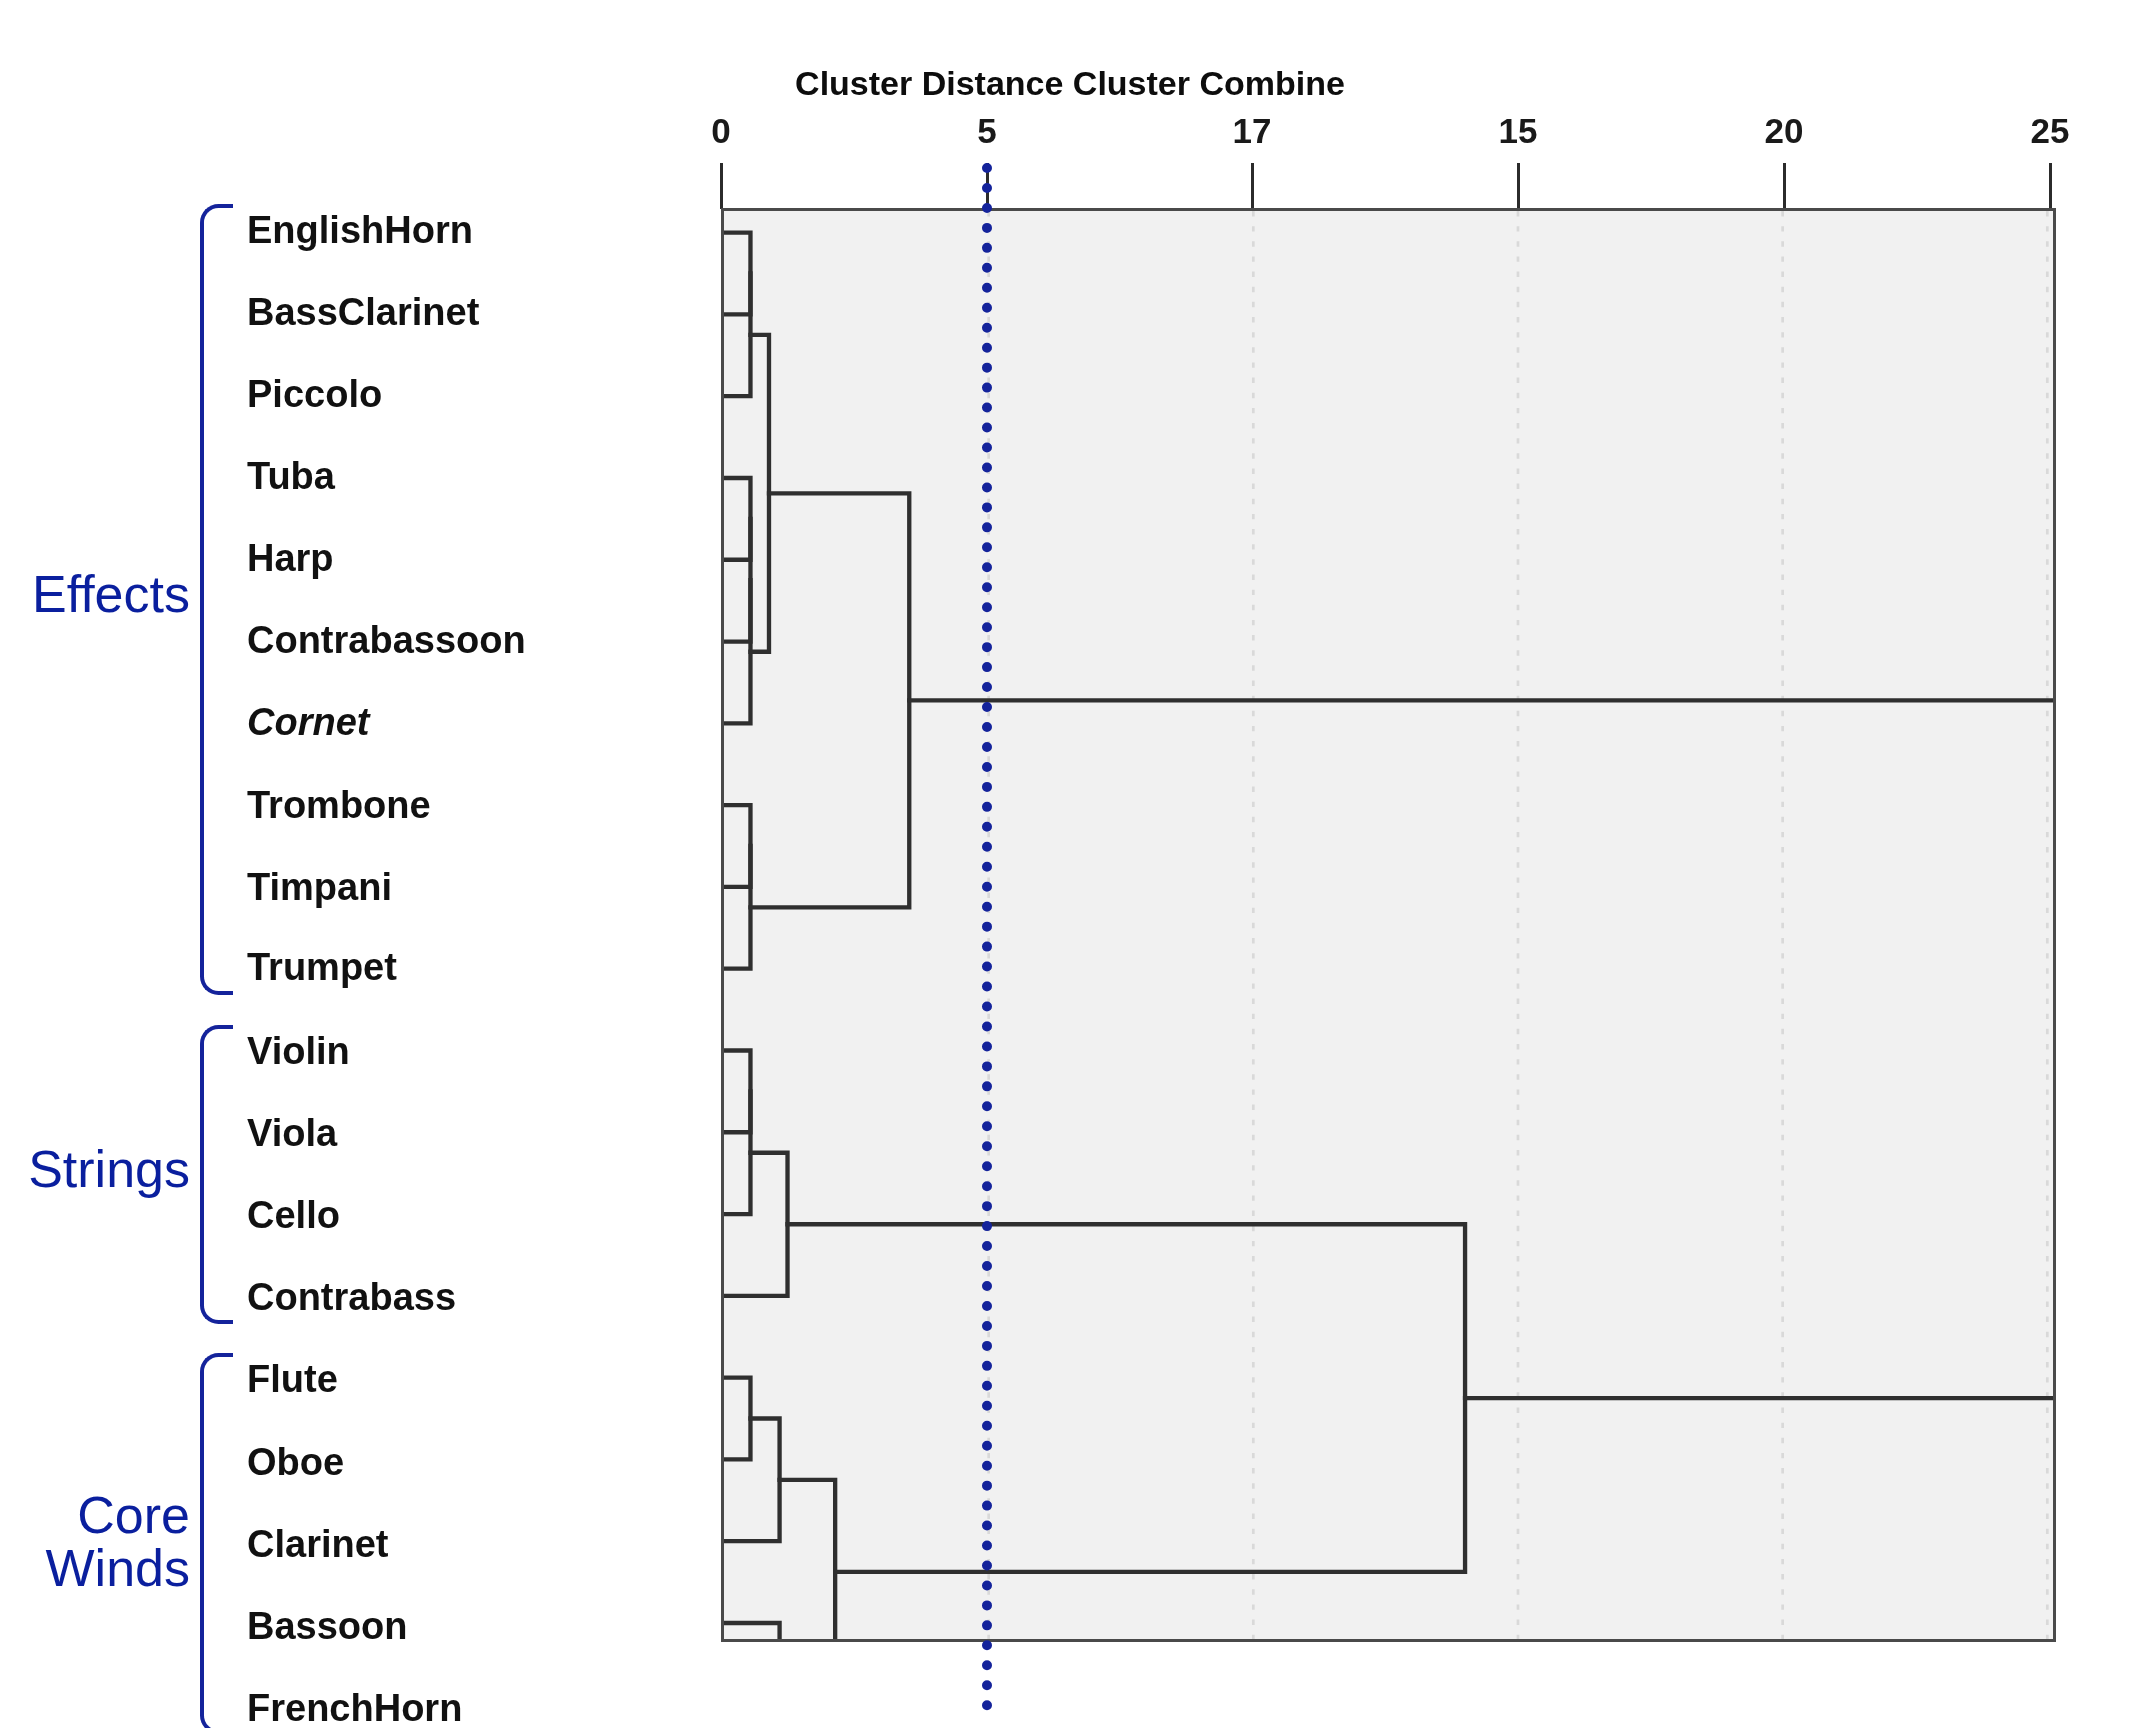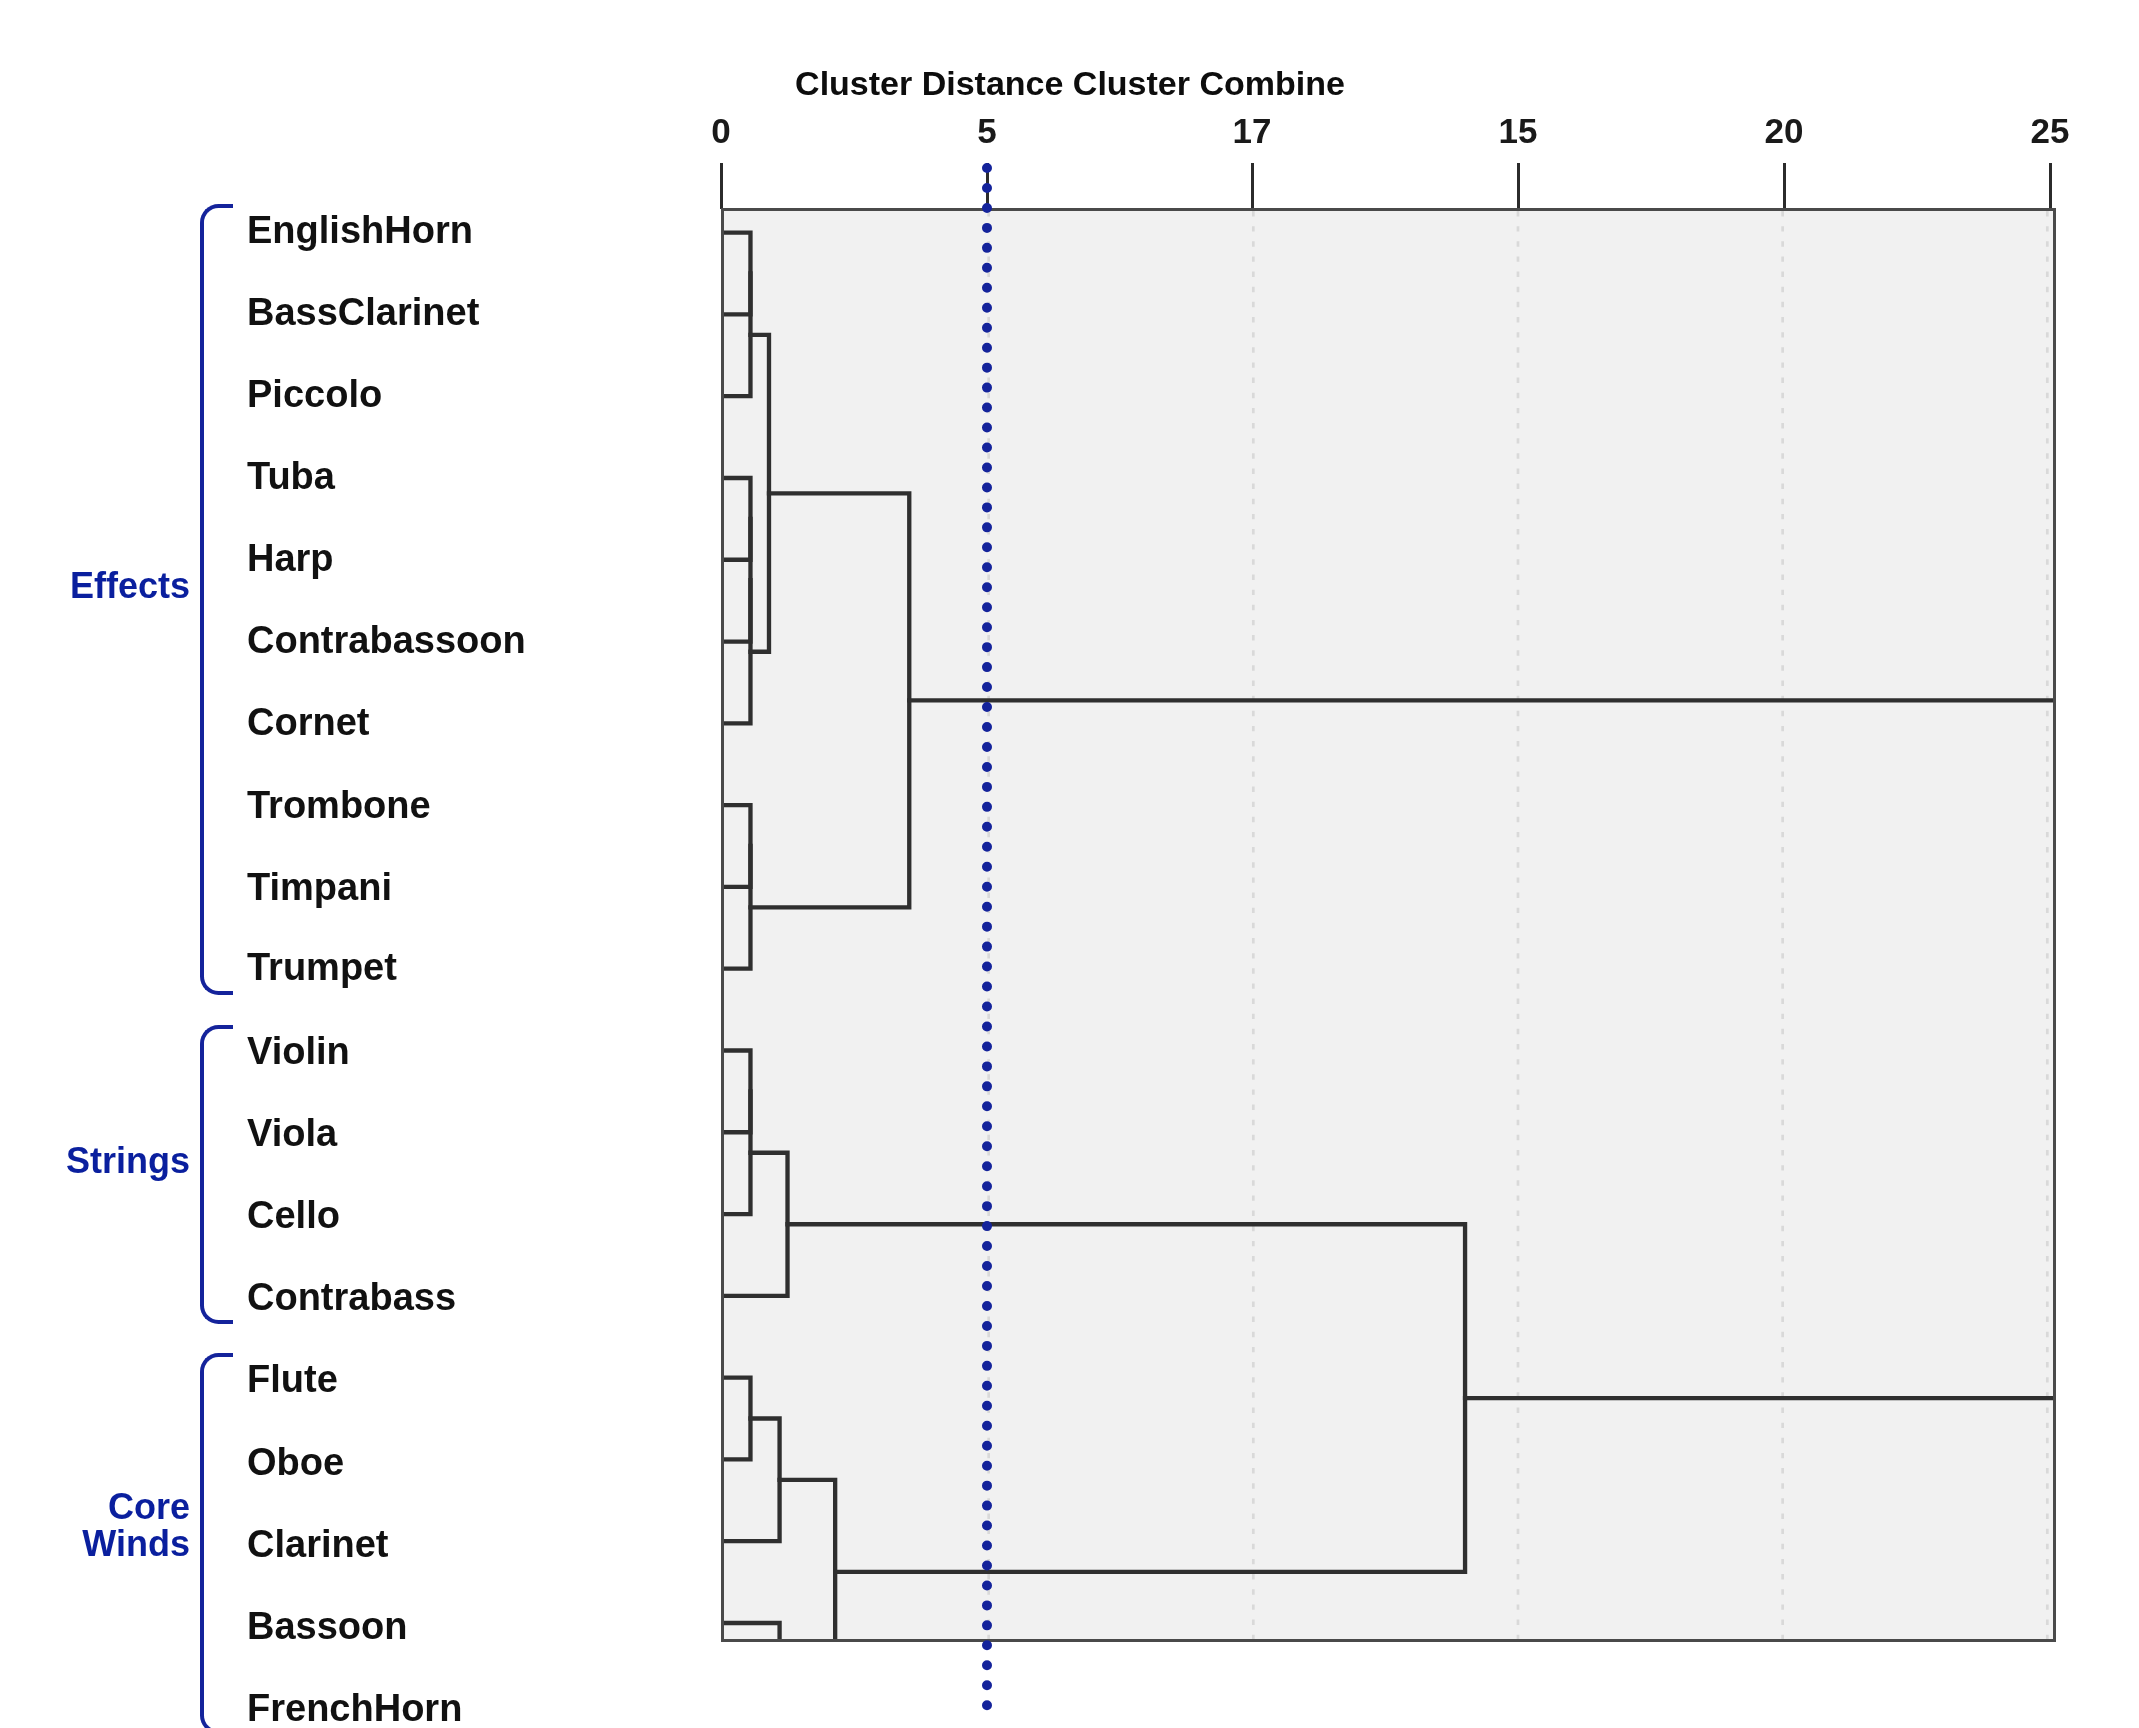--- a/index.html
+++ b/index.html
@@ -12,21 +12,21 @@
     position:absolute; left:0; top:5.4px; width:2140px; text-align:center;
     font-size:42px; font-weight:bold; color:#0d0d0d; letter-spacing:0.5px;
   }
   .subtitle{
     position:absolute; left:0; top:64px; width:2140px; text-align:center;
     font-size:34px; font-weight:bold; color:#0d0d0d;
   }
 
   
   .grouplabel{
-    position:absolute; font-size:36px; font-weight:bold; color:#0a1f9e;
+    position:absolute; font-size:52px; font-weight:normal; color:#0a1f9e;
     text-align:right; white-space:pre-line; line-height:1.02;
   }
   .bracket{position:absolute; border:4.9px solid #14239b; border-right:none;
            border-radius:18.5px 0 0 18.5px; width:33px; box-sizing:border-box;}
 
   
   .leaflabel{
     position:absolute; font-size:38px; font-weight:bold; color:#111111;
     white-space:nowrap; left:247px; transform:translateY(-50%);
     letter-spacing:0px;
@@ -84,21 +84,21 @@
 Winds</div>
     </div>
 
   <div id="leaves">
       <div class="leaflabel" style="top: 230px;">EnglishHorn</div>
       <div class="leaflabel" style="top: 312px;">BassClarinet</div>
       <div class="leaflabel" style="top: 394px;">Piccolo</div>
       <div class="leaflabel" style="top: 476px;">Tuba</div>
       <div class="leaflabel" style="top: 558px;">Harp</div>
       <div class="leaflabel" style="top: 640px;">Contrabassoon</div>
-      <div class="leaflabel" style="top: 722px;">Cornet</div>
+      <div class="leaflabel" style="top: 722px; font-style: italic;">Cornet</div>
       <div class="leaflabel" style="top: 805px;">Trombone</div>
       <div class="leaflabel" style="top: 887px;">Timpani</div>
       <div class="leaflabel" style="top: 967px;">Trumpet</div>
       <div class="leaflabel" style="top: 1051px;">Violin</div>
       <div class="leaflabel" style="top: 1133px;">Viola</div>
       <div class="leaflabel" style="top: 1215px;">Cello</div>
       <div class="leaflabel" style="top: 1297px;">Contrabass</div>
       <div class="leaflabel" style="top: 1379px;">Flute</div>
       <div class="leaflabel" style="top: 1462px;">Oboe</div>
       <div class="leaflabel" style="top: 1544px;">Clarinet</div>

